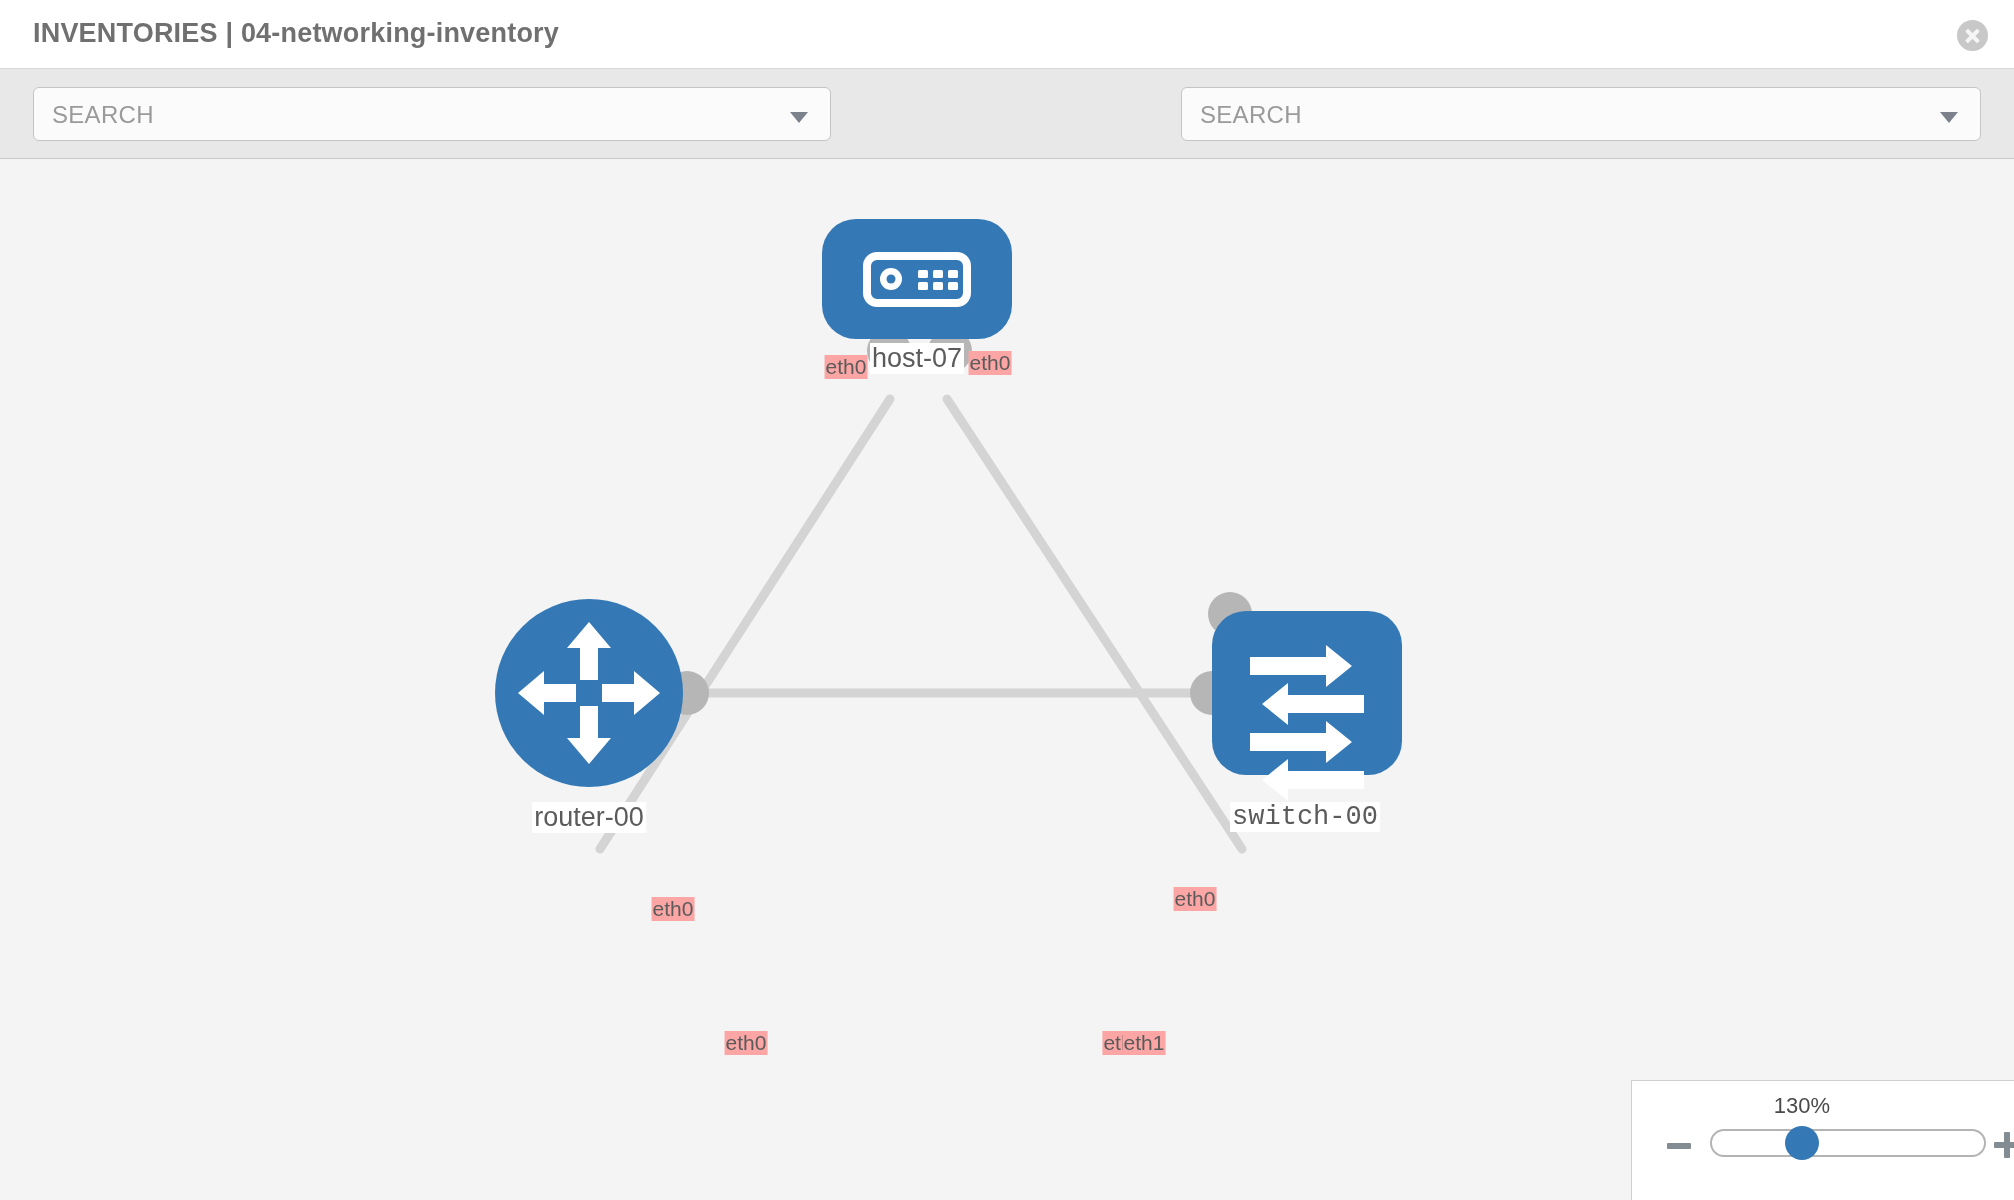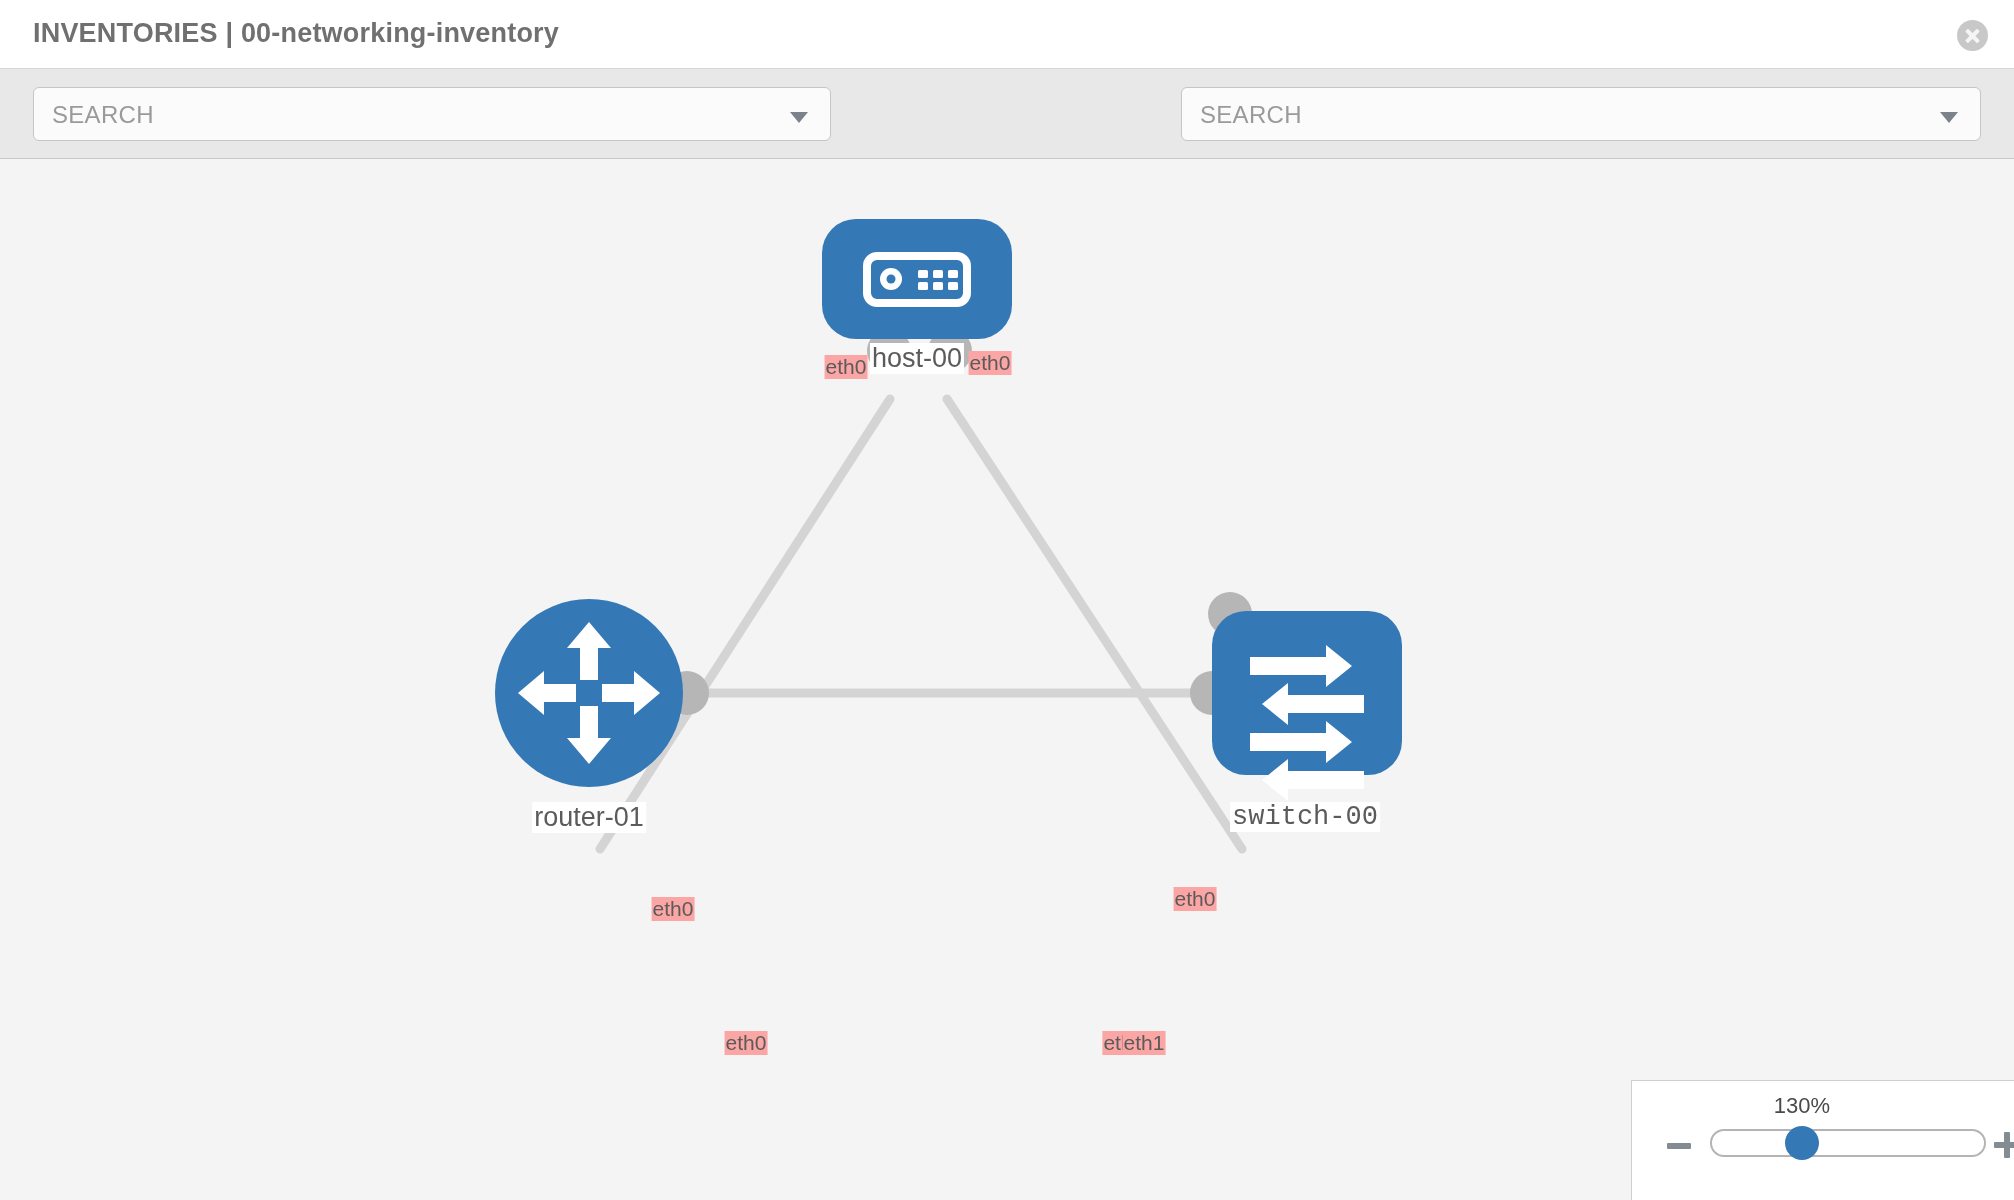--- a/index.html
+++ b/index.html
@@ -232,21 +232,21 @@
     background: #838b93;
     border-radius: 1px;
   }
   .zoom-plus::before { left: 0; top: 10px; width: 26px; height: 6px; }
   .zoom-plus::after  { left: 10px; top: 0; width: 6px; height: 26px; }
 </style>
 </head>
 <body>
 
 <div class="header">
-  <div class="header-title">INVENTORIES | 00-networking-inventory</div>
+  <div class="header-title">INVENTORIES | 04-networking-inventory</div>
   <div class="close-btn"></div>
 </div>
 
 <div class="toolbar">
 
   <div class="actions-select">
     <span class="sel-label">SEARCH</span>
     <span class="caret"></span>
   </div>
 
@@ -330,22 +330,22 @@
 
         <path d="M1364 536 h-76 v-12 l-26 21 26 21 v-12 h76 z"></path>
 
         <path d="M1250 574 h76 v-12 l26 21 -26 21 v-12 h-76 z"></path>
 
         <path d="M1364 612 h-76 v-12 l-26 21 26 21 v-12 h76 z"></path>
       </g>
     </g>
   </svg>
 
-  <div class="node-label" style="left:917px; top:184px;">host-00</div>
-  <div class="node-label" style="left:589px; top:643px;">router-01</div>
+  <div class="node-label" style="left:917px; top:184px;">host-07</div>
+  <div class="node-label" style="left:589px; top:643px;">router-00</div>
   <div class="node-label" style="left:1305px; top:643px;font-family:Liberation Mono, monospace;">switch-00</div>
 
   <div class="iface-label" style="left:846px; top:196px;">eth0</div>
   <div class="iface-label" style="left:990px; top:192px;">eth0</div>
   <div class="iface-label" style="left:673px; top:738px;">eth0</div>
   <div class="iface-label" style="left:1195px; top:728px;">eth0</div>
   <div class="iface-label" style="left:746px; top:872px;">eth0</div>
   <div class="iface-label" style="left:1118px; top:872px;">eth</div>
   <div class="iface-label" style="left:1144px; top:872px;">eth1</div>
 </div>

